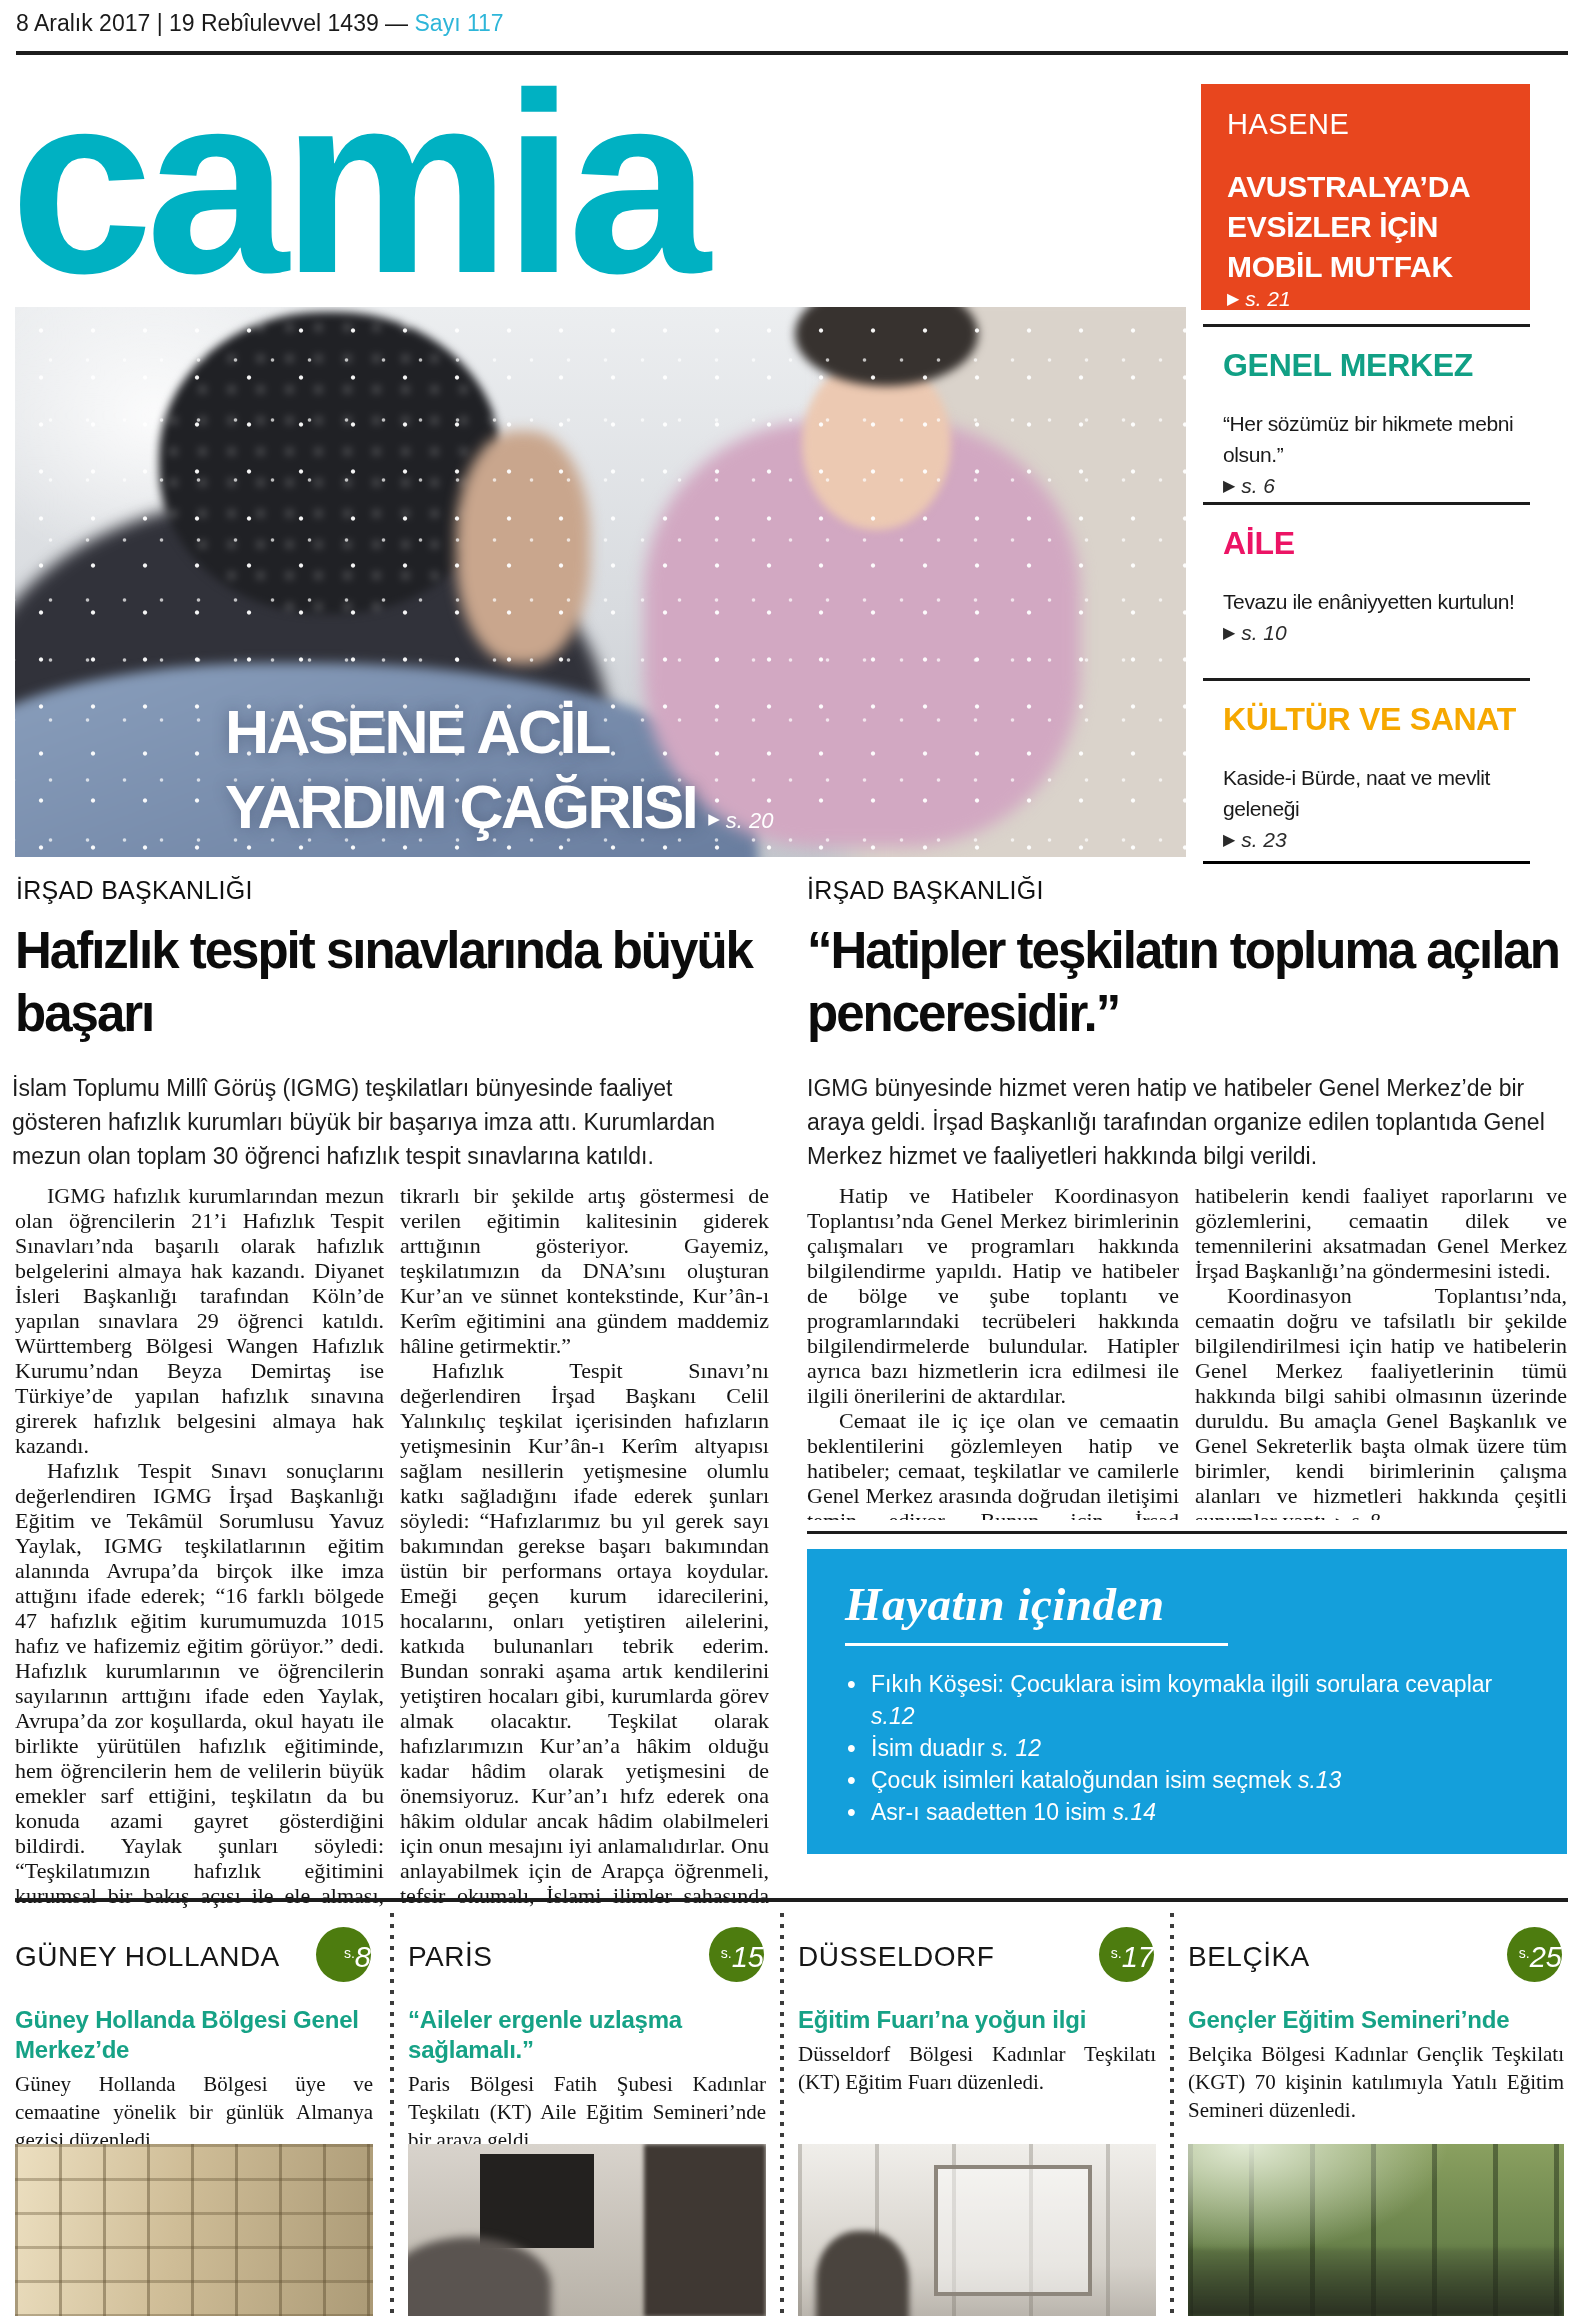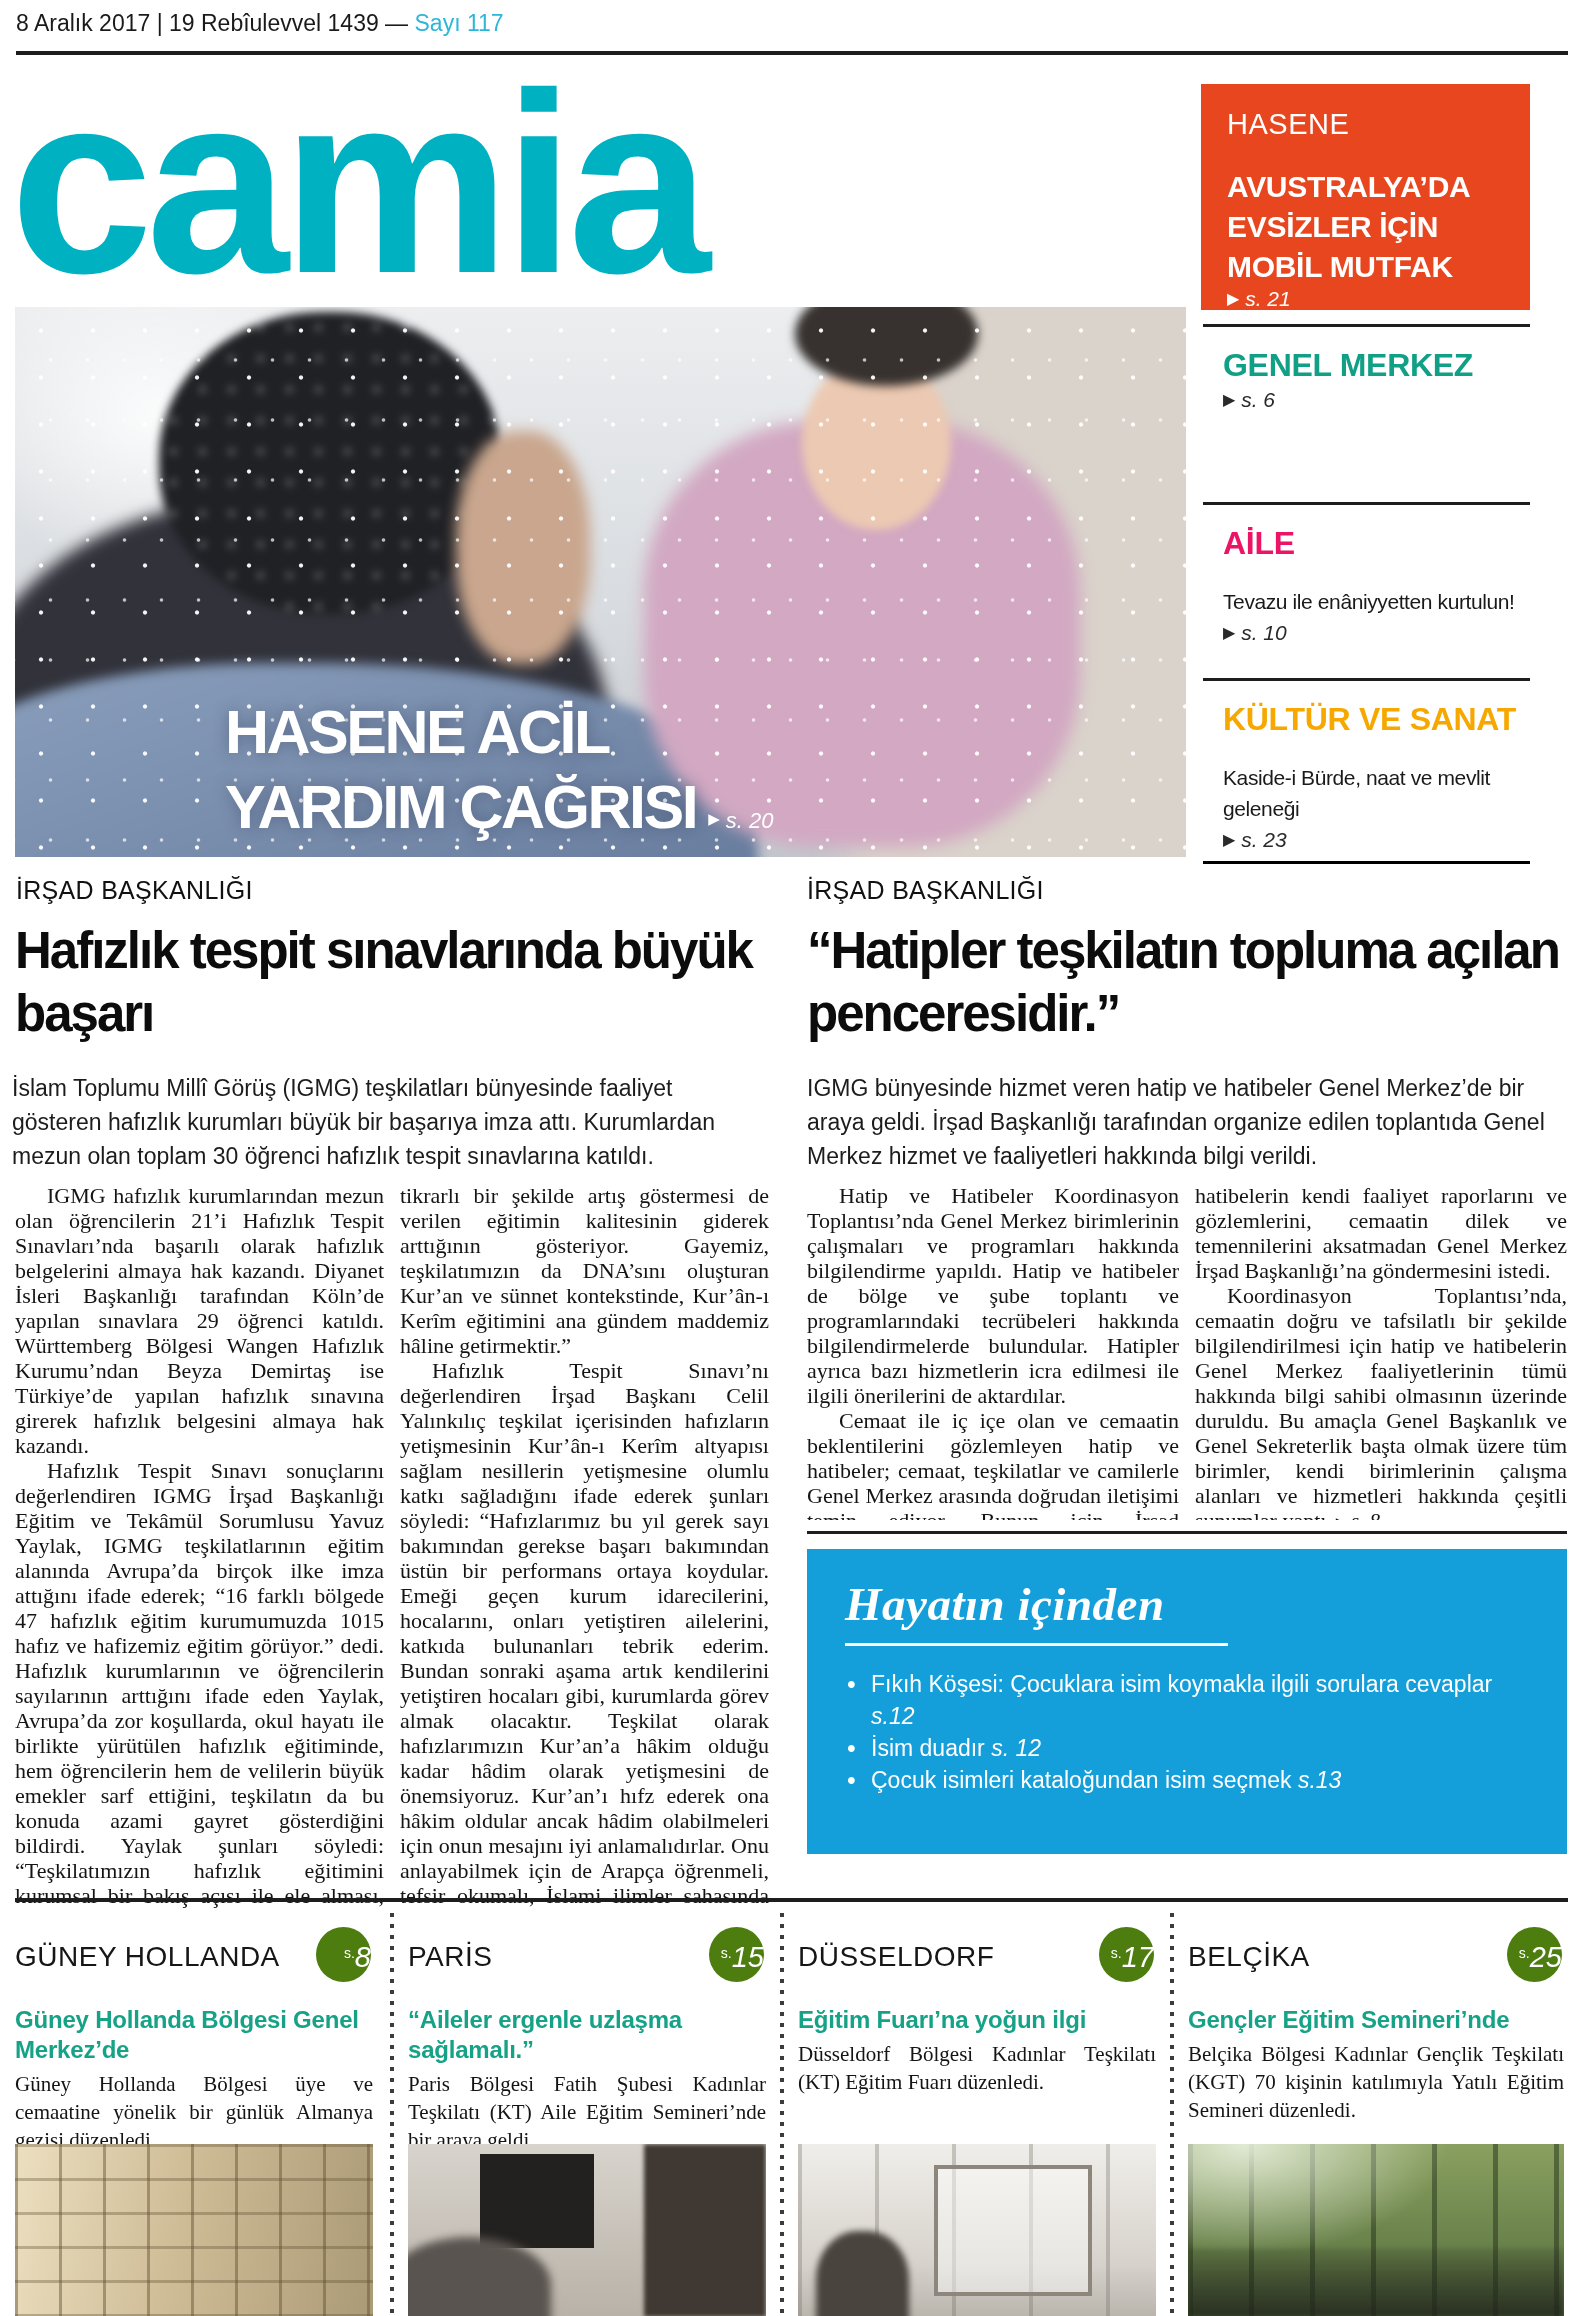--- a/index.html
+++ b/index.html
@@ -129,20 +129,21 @@
 
   <aside class="promo">
     <div class="promo-kicker">HASENE</div>
     <h2 class="promo-title">AVUSTRALYA’DA EVSİZLER İÇİN MOBİL MUTFAK</h2>
     <div class="pageref"><span class="tri">▶</span> <i>s. 21</i></div>
   </aside>
 
   <aside class="side">
     <section class="side-sec s1">
       <h3 class="c-green">GENEL MERKEZ</h3>
+      <p>“Her sözümüz bir hikmete mebni olsun.”</p>
       <div class="pageref"><span class="tri">▶</span> <i>s. 6</i></div>
     </section>
     <section class="side-sec s2">
       <h3 class="c-pink">AİLE</h3>
       <p>Tevazu ile enâniyyetten kurtulun!</p>
       <div class="pageref"><span class="tri">▶</span> <i>s. 10</i></div>
     </section>
     <section class="side-sec s3">
       <h3 class="c-amber">KÜLTÜR VE SANAT</h3>
       <p>Kaside-i Bürde, naat ve mevlit geleneği</p>
@@ -199,20 +200,21 @@
 
   <div class="rule midrule"></div>
 
   <section class="lifebox">
     <h2 class="lb-title">Hayatın içinden</h2>
     <div class="lb-rule"></div>
     <ul class="lb-list">
         <li>Fıkıh Köşesi: Çocuklara isim koymakla ilgili sorulara cevaplar <i>s.12</i></li>
         <li>İsim duadır <i>s. 12</i></li>
         <li>Çocuk isimleri kataloğundan isim seçmek <i>s.13</i></li>
+        <li>Asr-ı saadetten 10 isim <i>s.14</i></li>
       </ul>
   </section>
 
   <div class="rule botrule"></div>
   <div class="vdot v1"></div>
   <div class="vdot v2"></div>
   <div class="vdot v3"></div>
 
   <section class="bcol b1">
     <div class="badge"><span class="bs">s.</span><span class="bn">8</span></div>

